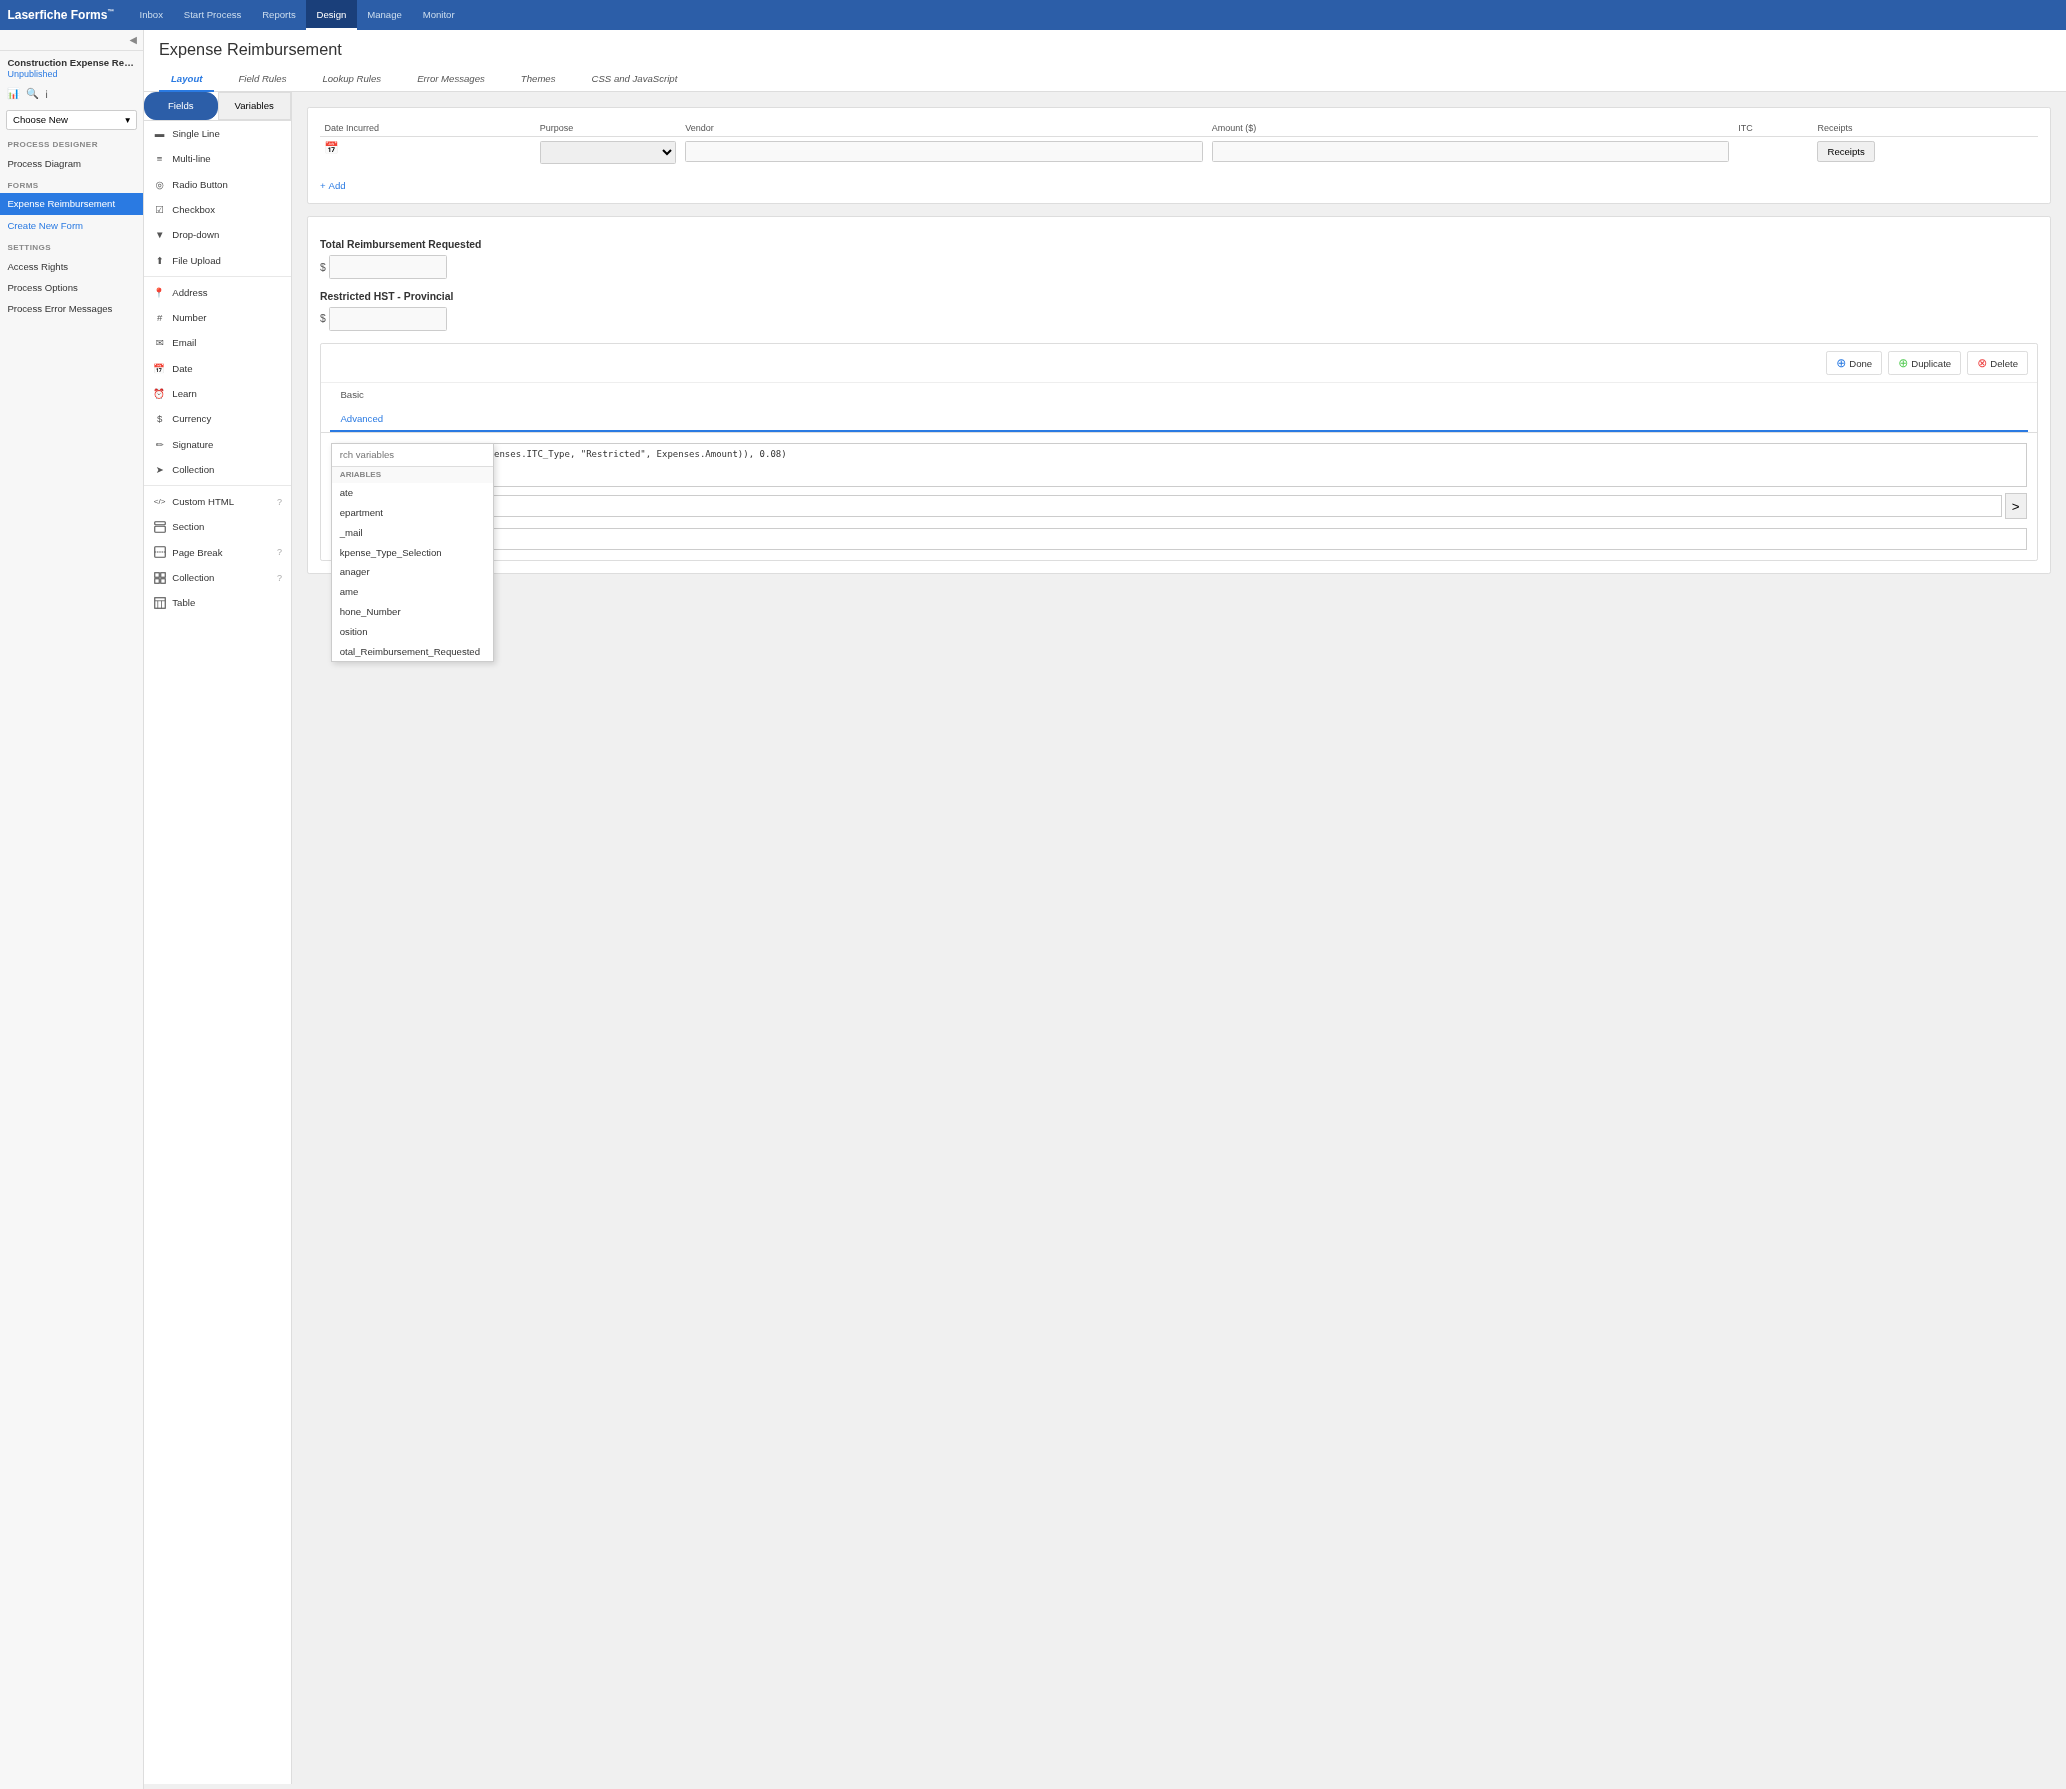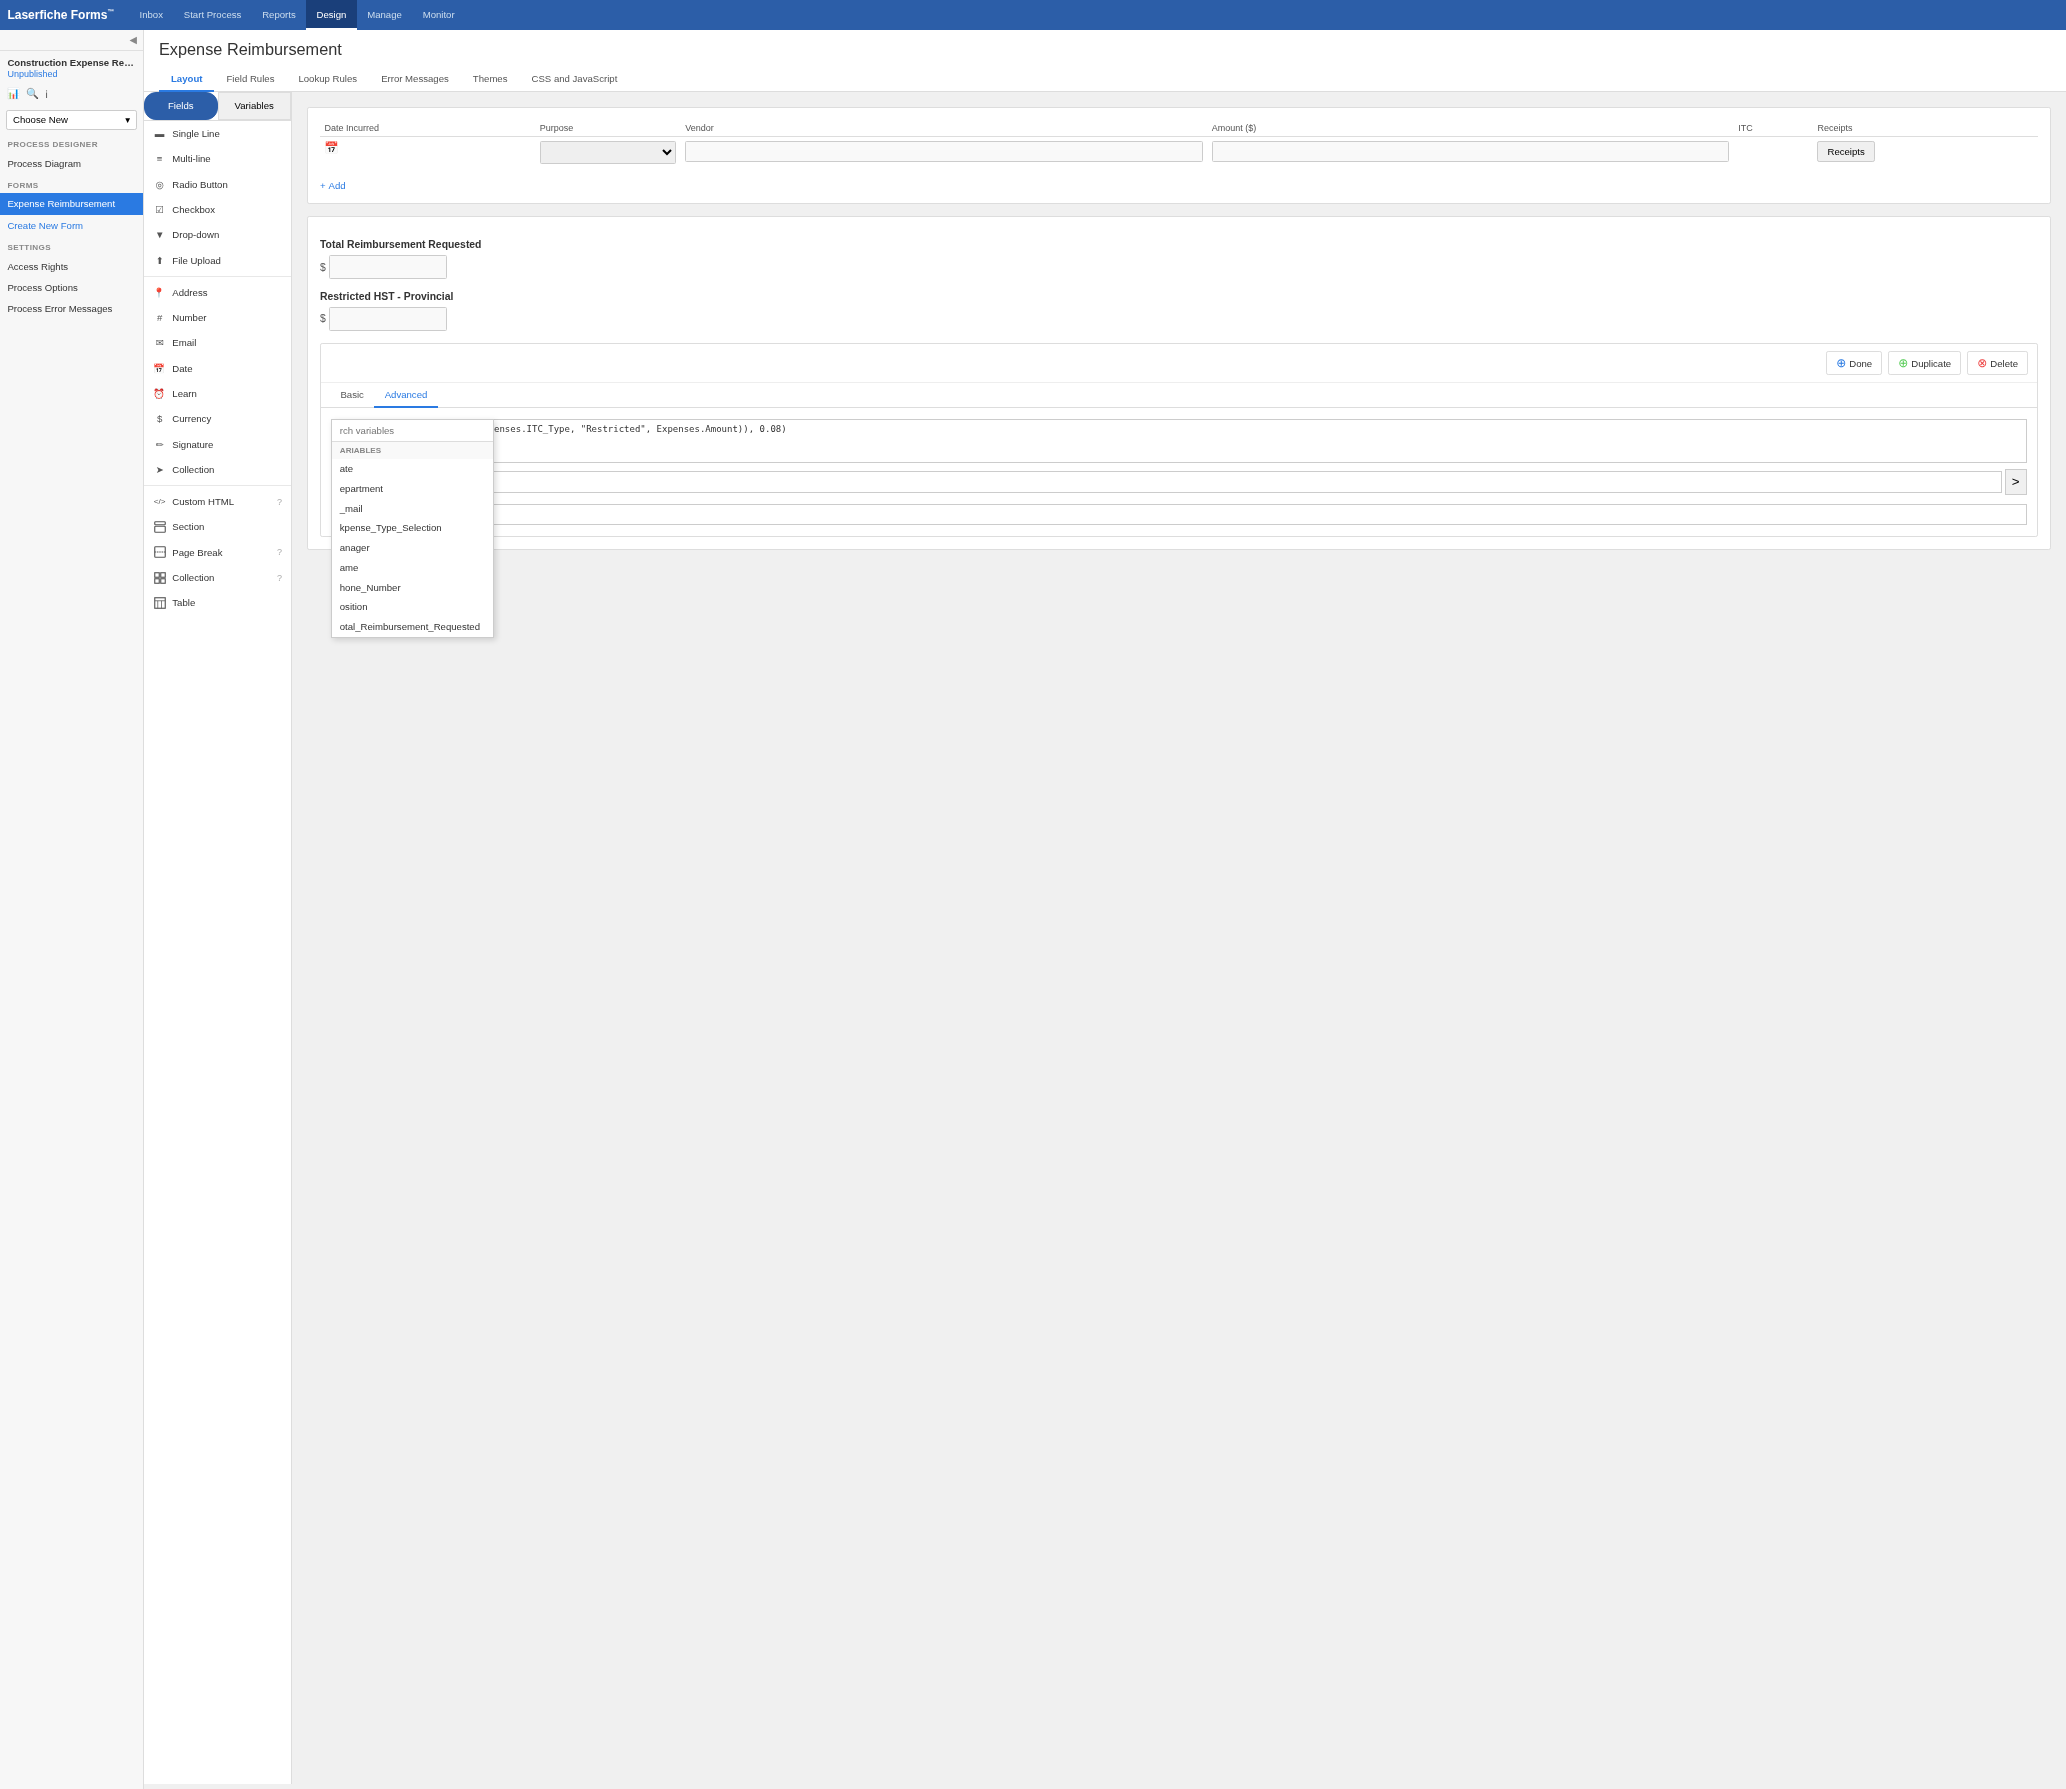--- a/index.html
+++ b/index.html
@@ -128,21 +128,22 @@
       border-bottom: 0.7px solid #ddd;
     }
     .page-title {
       font-size: 16.3px;
       font-weight: normal;
       color: #333;
       margin-bottom: 7.4px;
     }
     .page-tabs {
       display: flex;
-      gap: 0;
+      gap: 12px;
+      font-style: italic;
     }
     .page-tab {
       padding: 6px 12px;
       cursor: pointer;
       font-size: 9.6px;
       color: #555;
       border-bottom: 2.2px solid transparent;
       margin-bottom: -0.7px;
     }
     .page-tab.active {
@@ -347,20 +348,21 @@
       background: white;
       border: 0.7px solid #ddd;
       color: #333;
     }
     .btn-delete .dot { color: #e44; font-size: 12px; }
 
     .edit-tabs {
       display: flex;
       border-bottom: 0.7px solid #ddd;
       padding: 0 9px;
+      flex-direction: column;
     }
     .edit-tab {
       padding: 6px 10.4px;
       cursor: pointer;
       font-size: 9.6px;
       color: #555;
       border-bottom: 2.2px solid transparent;
       margin-bottom: -0.7px;
     }
     .edit-tab.active {

